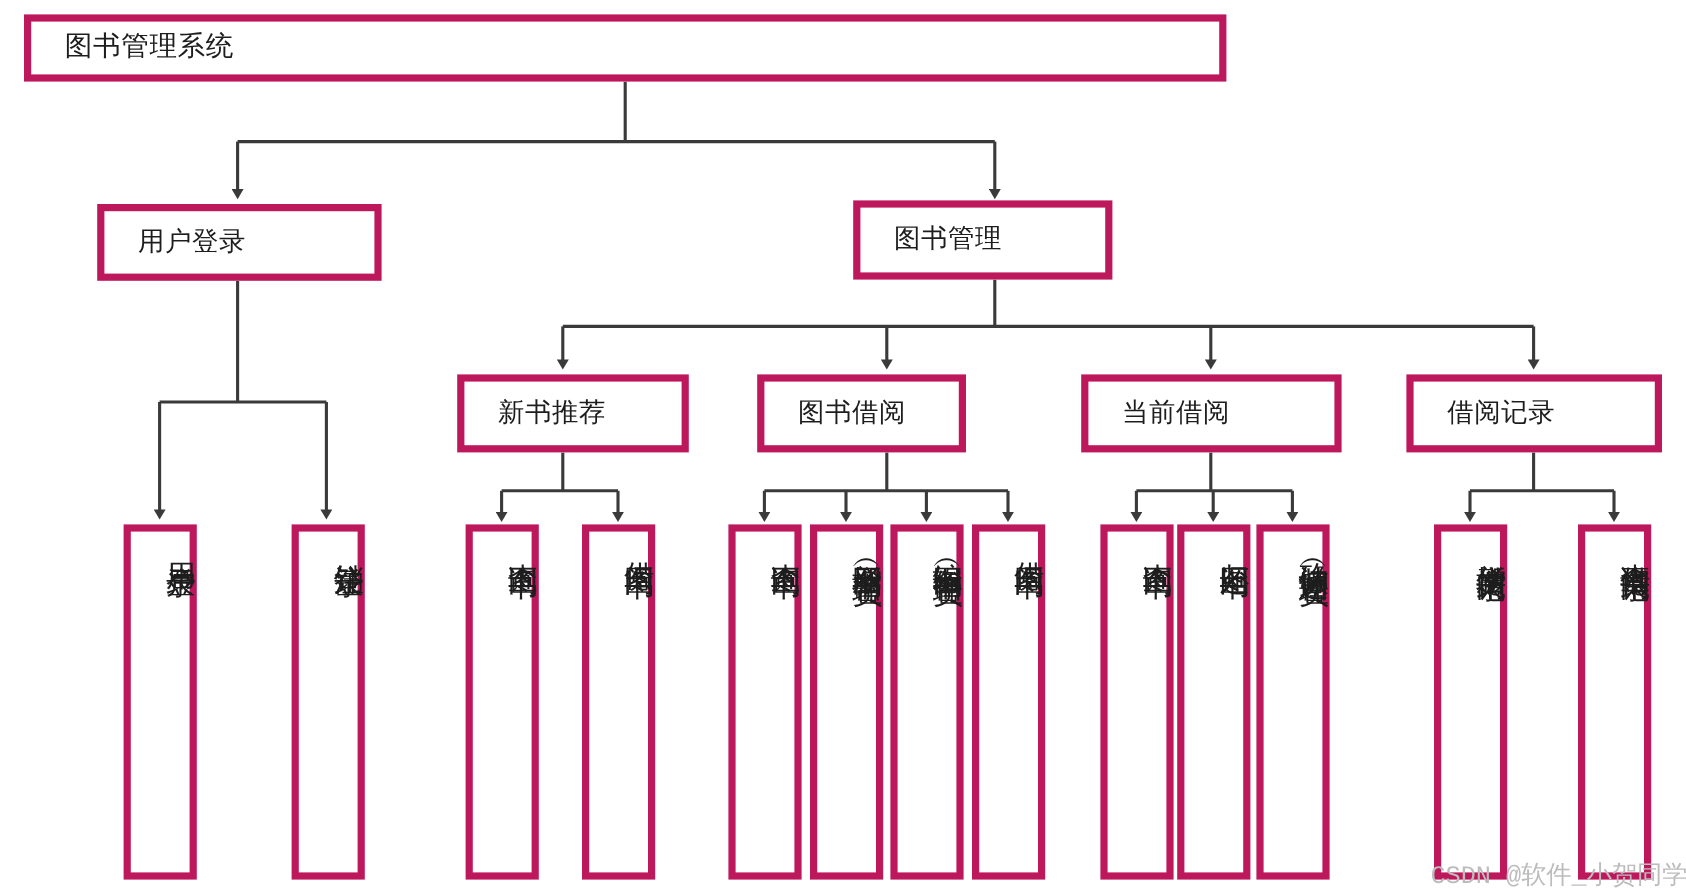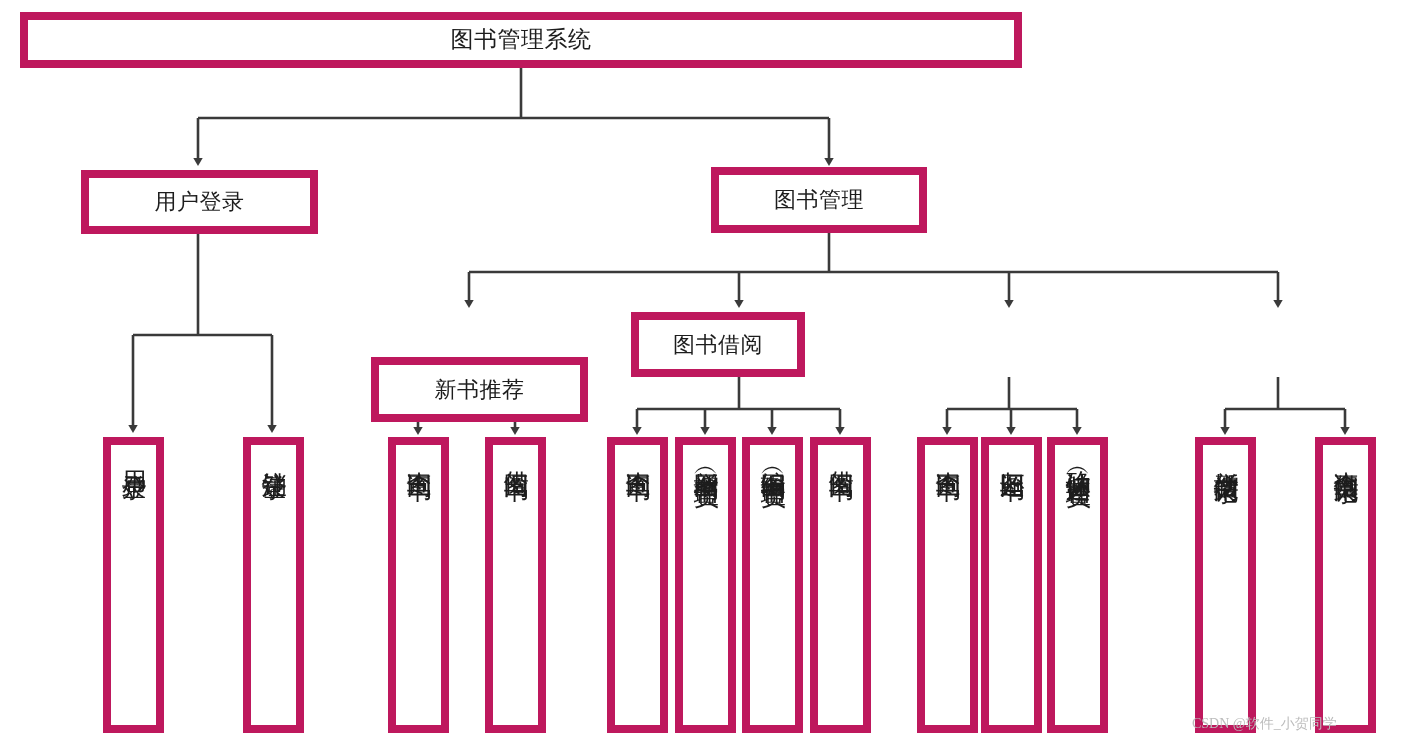--- a/index.html
+++ b/index.html
@@ -23,26 +23,26 @@
     left: 0;
     top: 0;
     width: 1405px;
     height: 747px;
     pointer-events: none;
   }
   .node {
     position: absolute;
     box-sizing: border-box;
     background: #ffffff;
-    border: 8px solid #be185d;
+    border: 6px solid #be185d;
     display: flex;
     align-items: center;
-    justify-content: center;
     color: #1d1d1d;
     z-index: 2;
+    padding-left: 28px;
   }
   .node .label {
     display: block;
     text-align: center;
     line-height: 1.18;
     letter-spacing: 0.5px;
   }
   
   .node.horiz .label {
     font-size: 22px;
@@ -61,24 +61,24 @@
     text-orientation: upright;
     font-size: 25px;
     line-height: 1.05;
     letter-spacing: 2px;
     height: auto;
     max-height: 278px;
   }
   .watermark {
     position: absolute;
     color: #bcbcbc;
-    font-size: 14px;
+    font-size: 21px;
     white-space: nowrap;
     z-index: 5;
-    font-family: Liberation Serif, serif;
+    font-family: Liberation Mono, monospace;
   }
 </style>
 </head>
 <body>
 
 <div id="canvas">
 
   <svg id="wires" viewBox="0 0 1405 747" xmlns="http://www.w3.org/2000/svg">
     <defs>
       <marker id="arrow" markerWidth="9" markerHeight="10" refX="0.5" refY="5" orient="auto" markerUnits="userSpaceOnUse">
@@ -134,29 +134,35 @@
   </div>
 
   <div class="node horiz" style="left:81px; top:170px; width:237px; height:64px;">
     <span class="label">用户登录</span>
   </div>
 
   <div class="node horiz" style="left:711px; top:167px; width:216px; height:66px;">
     <span class="label">图书管理</span>
   </div>
 
-  <div class="node horiz" style="left:371px; top:312px; width:217px; height:65px;margin-top:45px;">
+  <div class="node horiz" style="left:381px; top:312px; width:193px; height:65px;">
     <span class="label">新书推荐</span>
   </div>
 
   <div class="node horiz" style="left:631px; top:312px; width:174px; height:65px;">
     <span class="label">图书借阅</span>
   </div>
 
-
+  <div class="node horiz" style="left:901px; top:312px; width:217px; height:65px;">
+    <span class="label">当前借阅</span>
+  </div>
+
+  <div class="node horiz" style="left:1172px; top:312px; width:213px; height:65px;">
+    <span class="label">借阅记录</span>
+  </div>
 
   <div class="node vert" style="left:103px; top:437px; width:61px; height:296px;">
     <span class="label">用户登录</span>
   </div>
 
   <div class="node vert" style="left:243px; top:437px; width:61px; height:296px;">
     <span class="label">注销登录</span>
   </div>
 
   <div class="node vert" style="left:388px; top:437px; width:61px; height:296px;">

